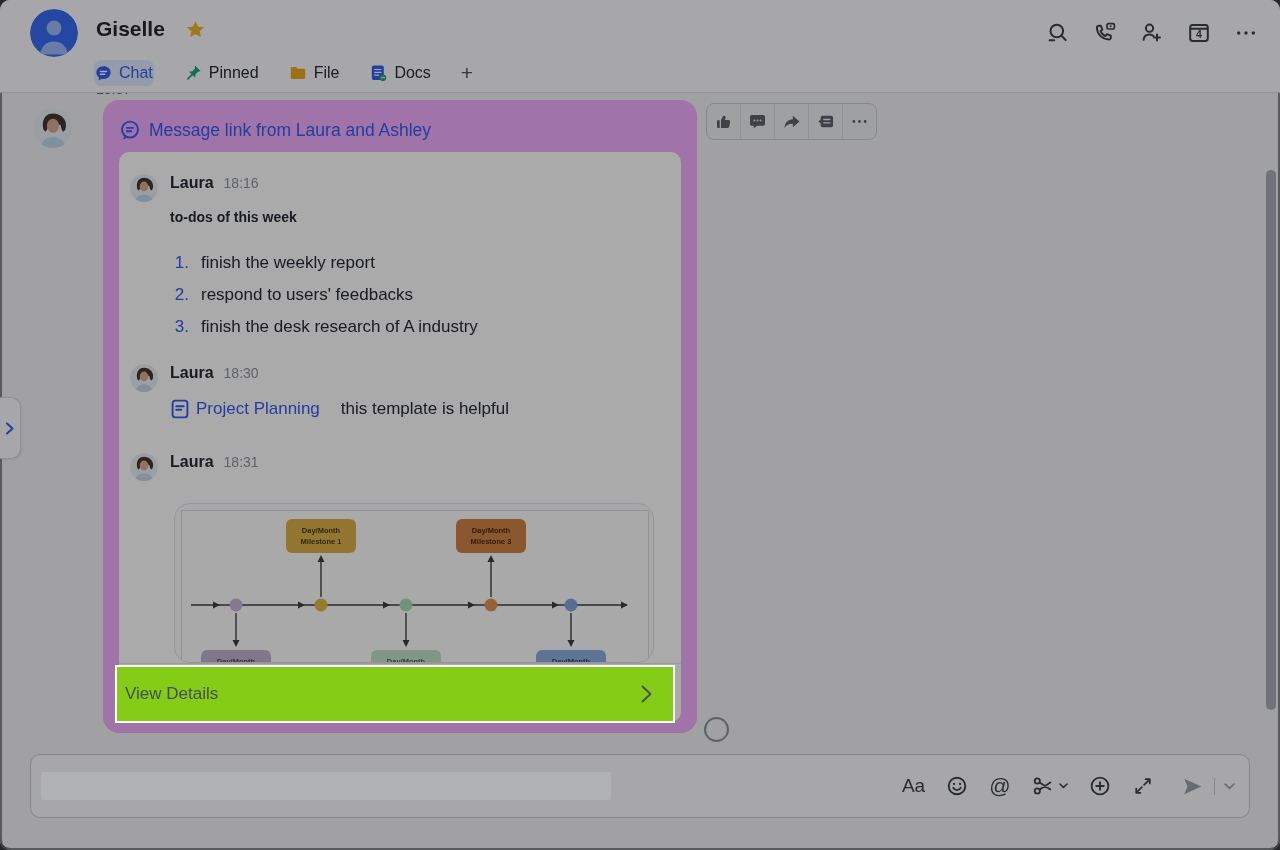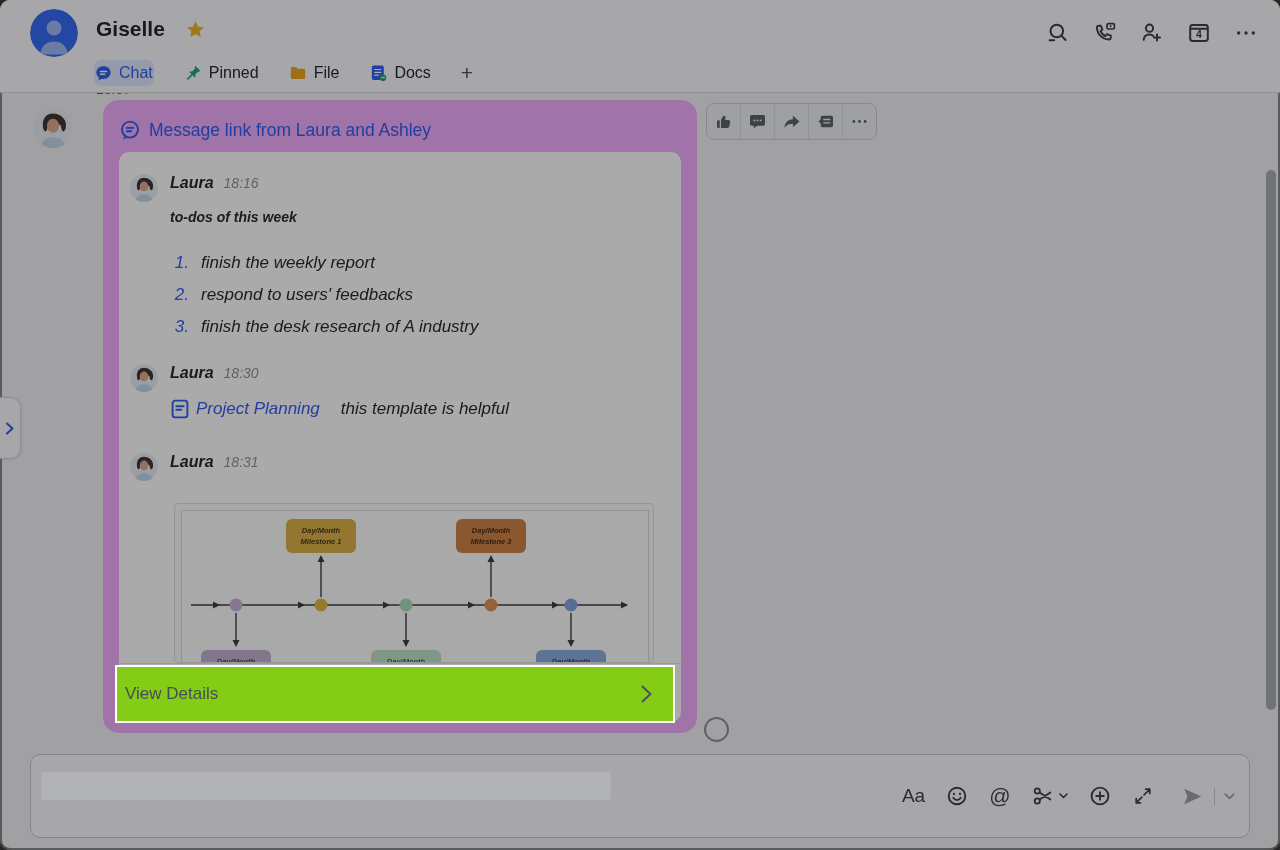--- a/index.html
+++ b/index.html
@@ -30,52 +30,52 @@
   .hover-toolbar{position:absolute;left:706px;top:103px;height:37px;display:flex;align-items:stretch;
     background:#eef0f2;border:1px solid #c9ccd0;border-radius:8px;overflow:hidden;z-index:6;}
   .ht-btn{width:33px;display:flex;align-items:center;justify-content:center;color:#5a6069;cursor:pointer;}
   .ht-sep{width:1px;background:#d9dcdf;}
 
   .msg-avatar-outer{position:absolute;left:33px;top:108px;width:40px;height:40px;border-radius:50%;overflow:hidden;cursor:pointer;}
 
   .bubble{position:absolute;left:103px;top:100px;width:594px;height:633px;background:#f0abfc;border-radius:16px;}
   .bubble-hd{position:absolute;left:16px;top:19px;display:flex;align-items:center;gap:8px;color:#2e5af0;
     font-size:17.5px;font-weight:500;cursor:pointer;}
-  .card{position:absolute;left:16px;top:52px;width:562px;height:570px;background:#fffffe;border-radius:10px;overflow:hidden;font-style:italic;}
+  .card{position:absolute;left:16px;top:52px;width:562px;height:570px;background:#fffffe;border-radius:10px;overflow:hidden;}
 
   .mini-avatar{position:absolute;width:28px;height:28px;border-radius:50%;overflow:hidden;left:11px;cursor:pointer;}
   .name-row{position:absolute;left:51px;display:flex;align-items:baseline;gap:10px;}
   .name{font-size:16px;font-weight:bold;color:#23272e;}
   .time{font-size:14px;color:#8b9199;}
   .msg-heading{position:absolute;left:51px;font-size:14px;font-weight:bold;color:#23272e;}
   .todo-list{position:absolute;left:51px;}
   .todo-item{height:32px;display:flex;align-items:center;font-size:17px;color:#23272e;}
   .todo-num{width:19px;text-align:right;color:#2e5af0;margin-right:12px;}
   .link-row{position:absolute;left:51px;display:flex;align-items:center;font-size:17px;}
   .doc-link{color:#2e5af0;margin-left:6px;cursor:pointer;}
   .link-tail{color:#23272e;margin-left:21px;}
-  .attach{position:absolute;left:55px;top:351px;width:480px;height:160px;border:1px solid #dfe1e4;border-radius:4px;
+  .attach{position:absolute;left:55px;top:351px;width:480px;height:160px;border:1px solid #dfe1e4;border-radius:16px;
     background:#fcfcfd;overflow:hidden;cursor:pointer;}
   .card-divider{position:absolute;left:0;right:0;top:511px;height:1px;background:#e5e7ea;}
 
   
   .view-details{position:absolute;left:117px;top:667px;width:556px;height:54px;background:#84cc16;z-index:50;
     display:flex;align-items:center;justify-content:space-between;padding:0 20px 0 8px;cursor:pointer;
     box-shadow:0 0 0 2px #ffffff;}
   .vd-label{font-size:17px;color:#474d56;}
 
   .read-circle{position:absolute;left:704px;top:717px;width:25px;height:25px;border-radius:50%;border:2.5px solid #8a9099;cursor:pointer;}
 
   .side-toggle{position:absolute;left:0;top:397px;width:21px;height:62px;background:#fafbfc;border:1px solid #d2d5d9;border-left:none;
     border-radius:0 10px 10px 0;display:flex;align-items:center;justify-content:center;cursor:pointer;box-shadow:1px 1px 3px rgba(0,0,0,.08);}
 
   .scroll-thumb{position:absolute;left:1266px;top:170px;width:10px;height:540px;border-radius:5px;background:#a6aaaf;cursor:pointer;}
 
   
-  .composer{position:absolute;left:30px;top:754px;width:1220px;height:84px;background:#fafbfc;
+  .composer{position:absolute;left:30px;top:754px;width:1220px;height:64px;background:#fafbfc;
     border:1.5px solid #c6c9ce;border-radius:10px;cursor:text;}
   .redact-bar{position:absolute;left:10px;top:17px;width:570px;height:28px;border-radius:3px;background:#b1b2b5;z-index:45;}
   .composer-icons{position:absolute;right:14px;top:0;height:100%;display:flex;align-items:center;gap:20px;color:#3b4046;}
   .ci{display:flex;align-items:center;cursor:pointer;}
   .ci-label{font-size:19px;font-weight:500;color:#3b4046;}
   .ci-at{font-size:21px;font-weight:500;color:#3b4046;}
   .send-group{display:flex;align-items:center;gap:9px;margin-left:6px;}
   .send-sep{width:1.5px;height:17px;background:#c6c9cd;}
 
   

